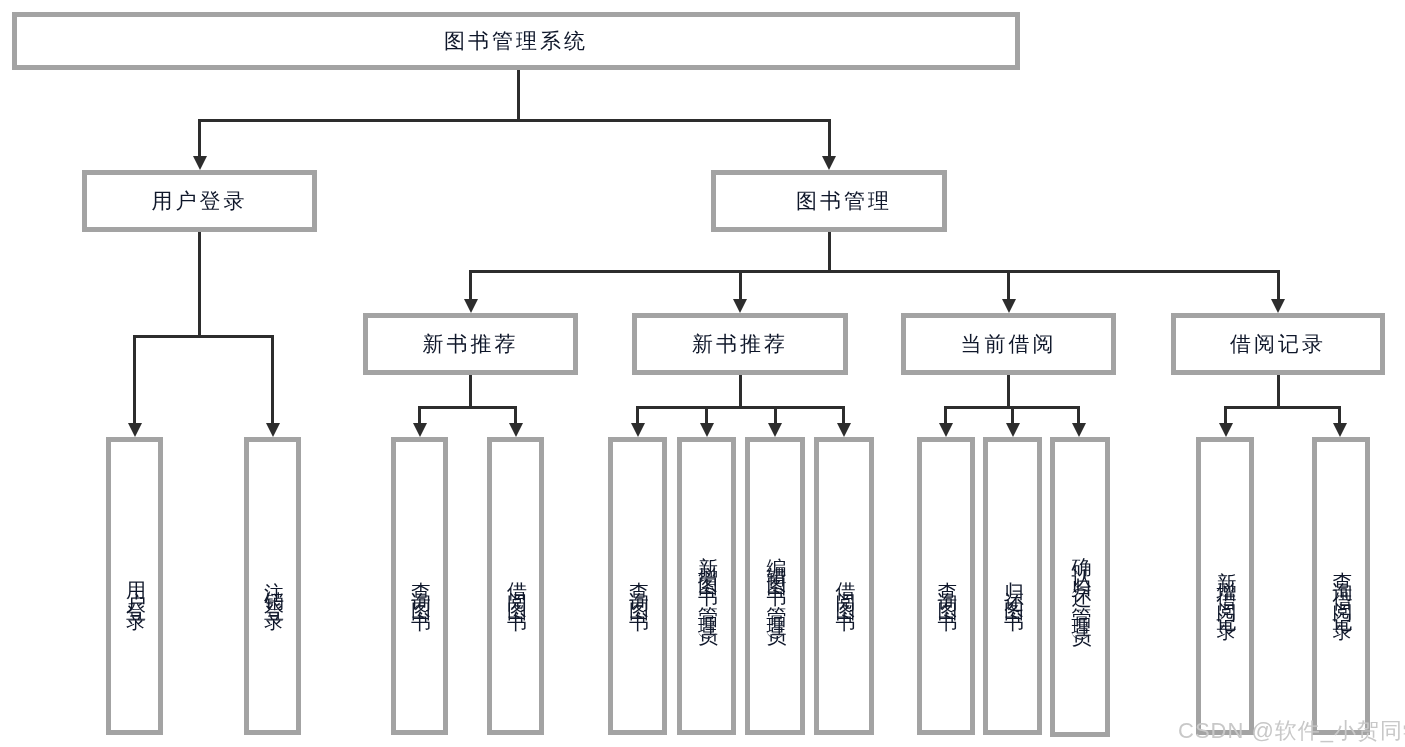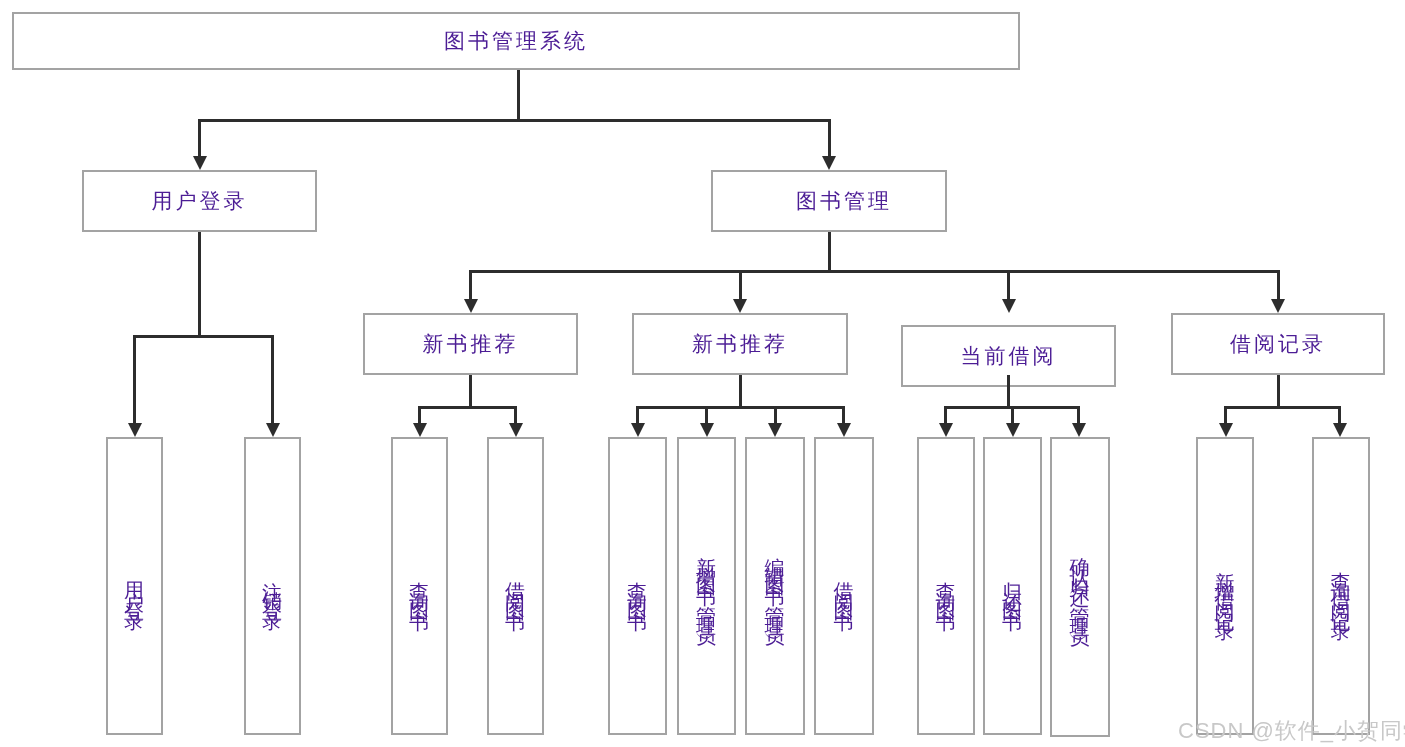--- a/index.html
+++ b/index.html
@@ -2,23 +2,23 @@
 <html><head>
 <meta charset="utf-8">
 <style>
   html,body { margin:0; padding:0; background:#ffffff; }
   .canvas {
     position:relative; width:1405px; height:747px; background:#ffffff;
     font-family:"Liberation Sans","DejaVu Sans",sans-serif; overflow:hidden;
   }
   .box {
     position:absolute; box-sizing:border-box;
-    border:2px solid #a3a3a3; background:#ffffff;
+    border:5px solid #a3a3a3; background:#ffffff;
     display:flex; align-items:center; justify-content:center;
-    color:#4c1d95; font-size:21px; letter-spacing:3px; white-space:nowrap;
+    color:#0f172a; font-size:21px; letter-spacing:3px; white-space:nowrap;font-family:Liberation Mono, monospace;
   }
   .vbox {
     writing-mode:vertical-rl; text-orientation:mixed;
     font-size:20px; letter-spacing:10px; line-height:1;
   }
   .vl { position:absolute; width:3px; background:#2d2d2d; }
   .hl { position:absolute; height:3px; background:#2d2d2d; }
   .arrow {
     position:absolute; width:0; height:0;
     border-left:7px solid transparent; border-right:7px solid transparent;
@@ -63,21 +63,21 @@
   <div class="arrow" style="left:463.5px; top:299px;"></div>
   <div class="vl" style="left:738.5px; top:270px; height:30px;"></div>
   <div class="arrow" style="left:733px; top:299px;"></div>
   <div class="vl" style="left:1007px; top:270px; height:30px;"></div>
   <div class="arrow" style="left:1001.5px; top:299px;"></div>
   <div class="vl" style="left:1276.5px; top:270px; height:30px;"></div>
   <div class="arrow" style="left:1271px; top:299px;"></div>
 
   <div class="box" style="left:363px; top:313px; width:215px; height:62px;">新书推荐</div>
   <div class="box" style="left:632px; top:313px; width:216px; height:62px;">新书推荐</div>
-  <div class="box" style="left:901px; top:313px; width:215px; height:62px;margin-top:12px;">当前借阅</div>
+  <div class="box" style="left:901px; top:313px; width:215px; height:62px;">当前借阅</div>
   <div class="box" style="left:1171px; top:313px; width:214px; height:62px;">借阅记录</div>
 
   <div class="vl" style="left:469px; top:375px; height:31px;"></div>
   <div class="hl" style="left:418px; top:406px; width:99px;"></div>
   <div class="vl" style="left:418px; top:406px; height:17px;"></div>
   <div class="arrow" style="left:412.5px; top:423px;"></div>
   <div class="vl" style="left:514px; top:406px; height:17px;"></div>
   <div class="arrow" style="left:508.5px; top:423px;"></div>
   <div class="box vbox" style="left:391px; top:437px; width:57px; height:298px;">查询图书</div>
   <div class="box vbox" style="left:487px; top:437px; width:57px; height:298px;">借阅图书</div>

